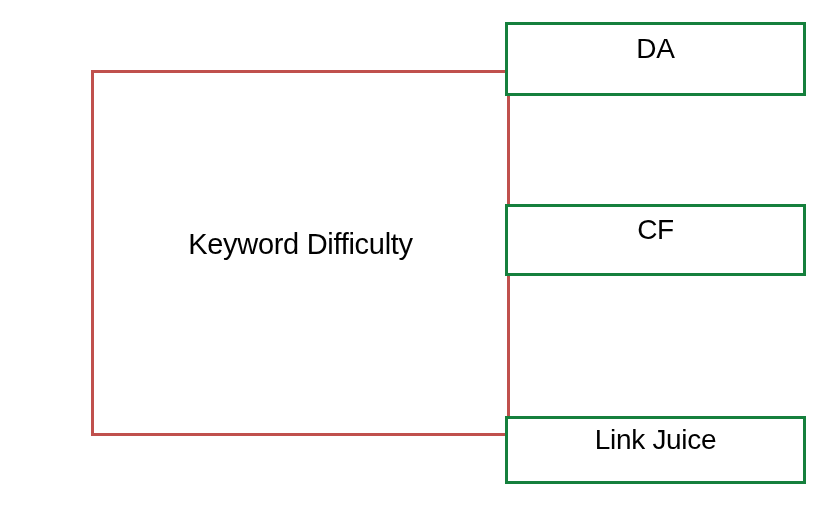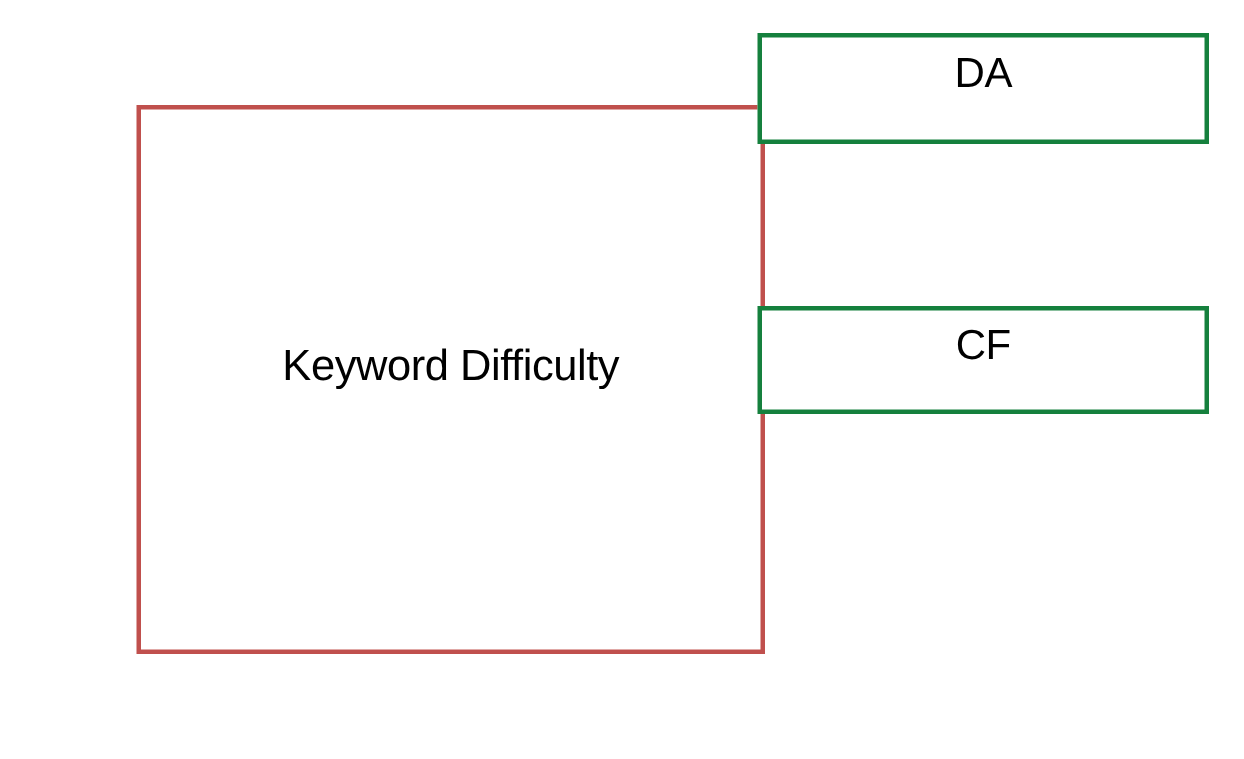--- a/index.html
+++ b/index.html
@@ -71,14 +71,17 @@
   <div class="box factor-box box-da">
     <span class="label">DA</span>
   </div>
 
 
   <div class="box factor-box box-cf">
     <span class="label">CF</span>
   </div>
 
 
+  <div class="box factor-box box-lj">
+    <span class="label">Link Juice</span>
+  </div>
 
 </div>
 
 </body></html>

